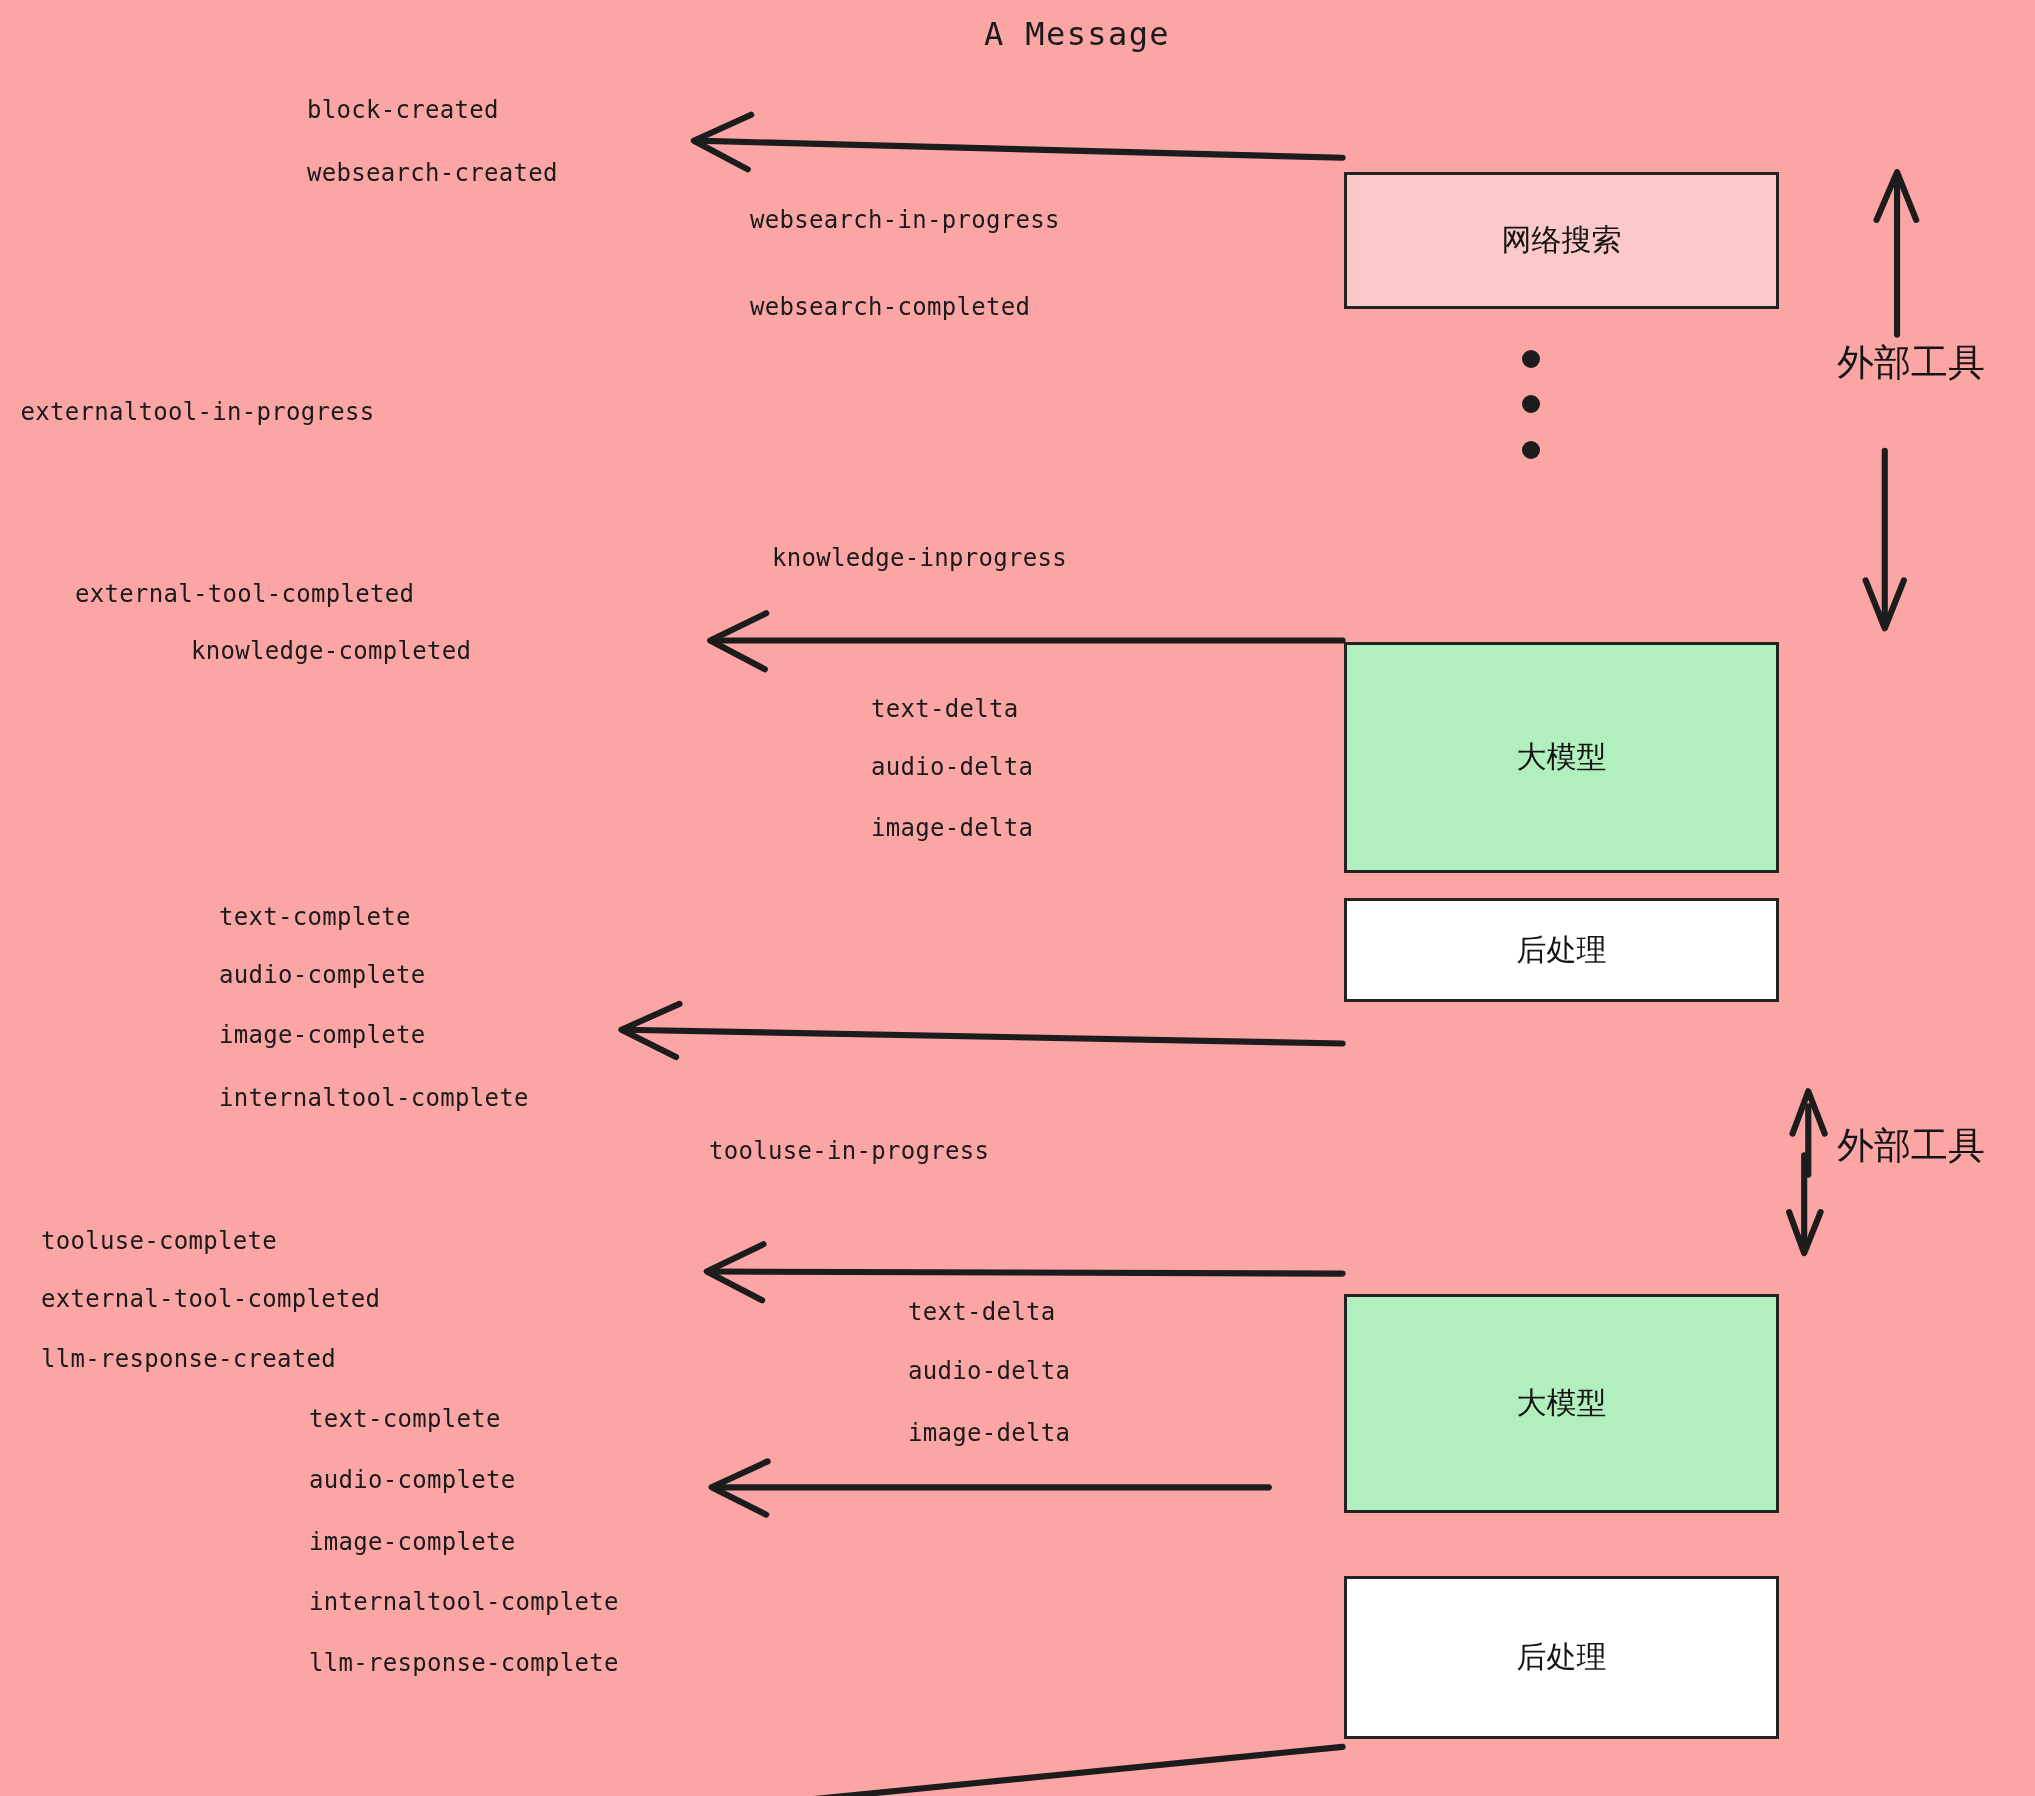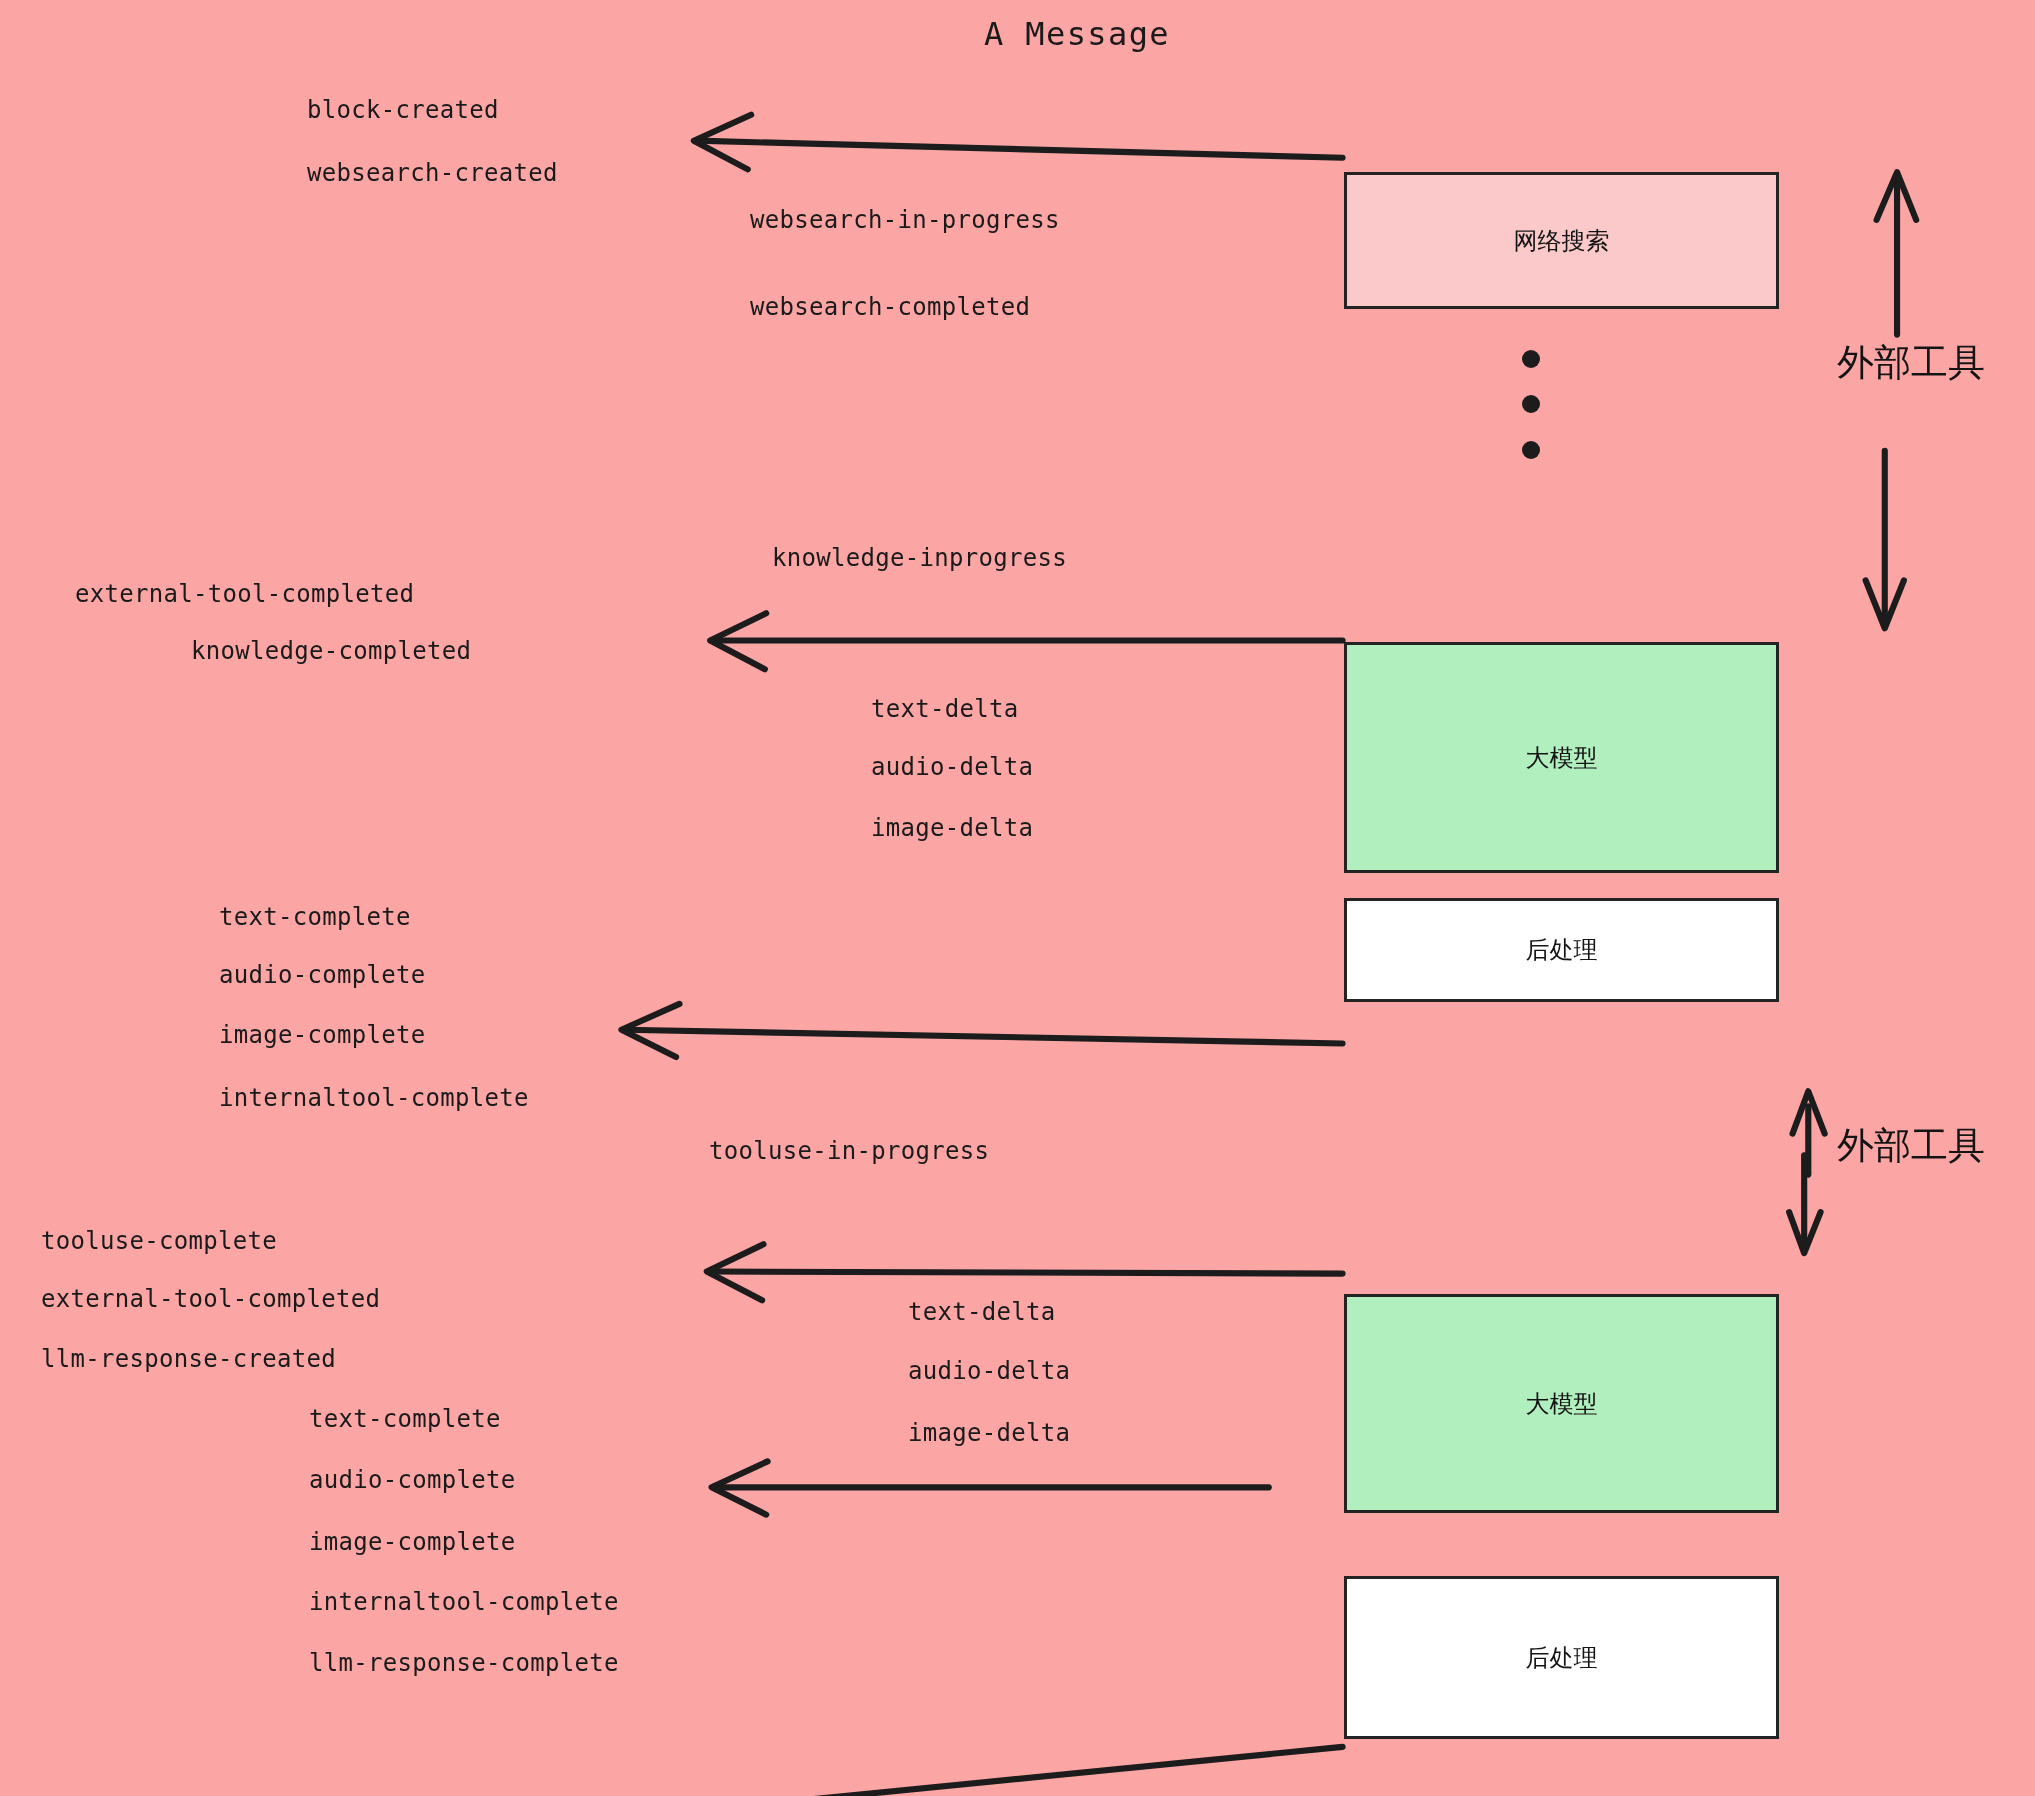--- a/index.html
+++ b/index.html
@@ -30,21 +30,21 @@
     line-height:1;
   }
   .box{
     position:absolute;
     box-sizing:border-box;
     border:3.4px solid #232323;
     display:flex;
     align-items:center;
     justify-content:center;
     font-family:Liberation Mono, monospace;
-    font-size:24px;
+    font-size:30px;
     color:#141414;
   }
   .box.pink{background:#fbc9c9;}
   .box.green{background:#b2efbe;}
   .box.yellow{background:#fbdf82;}
   .box.plain{background:#ffffff;}
   .box.mcp{font-family:"DejaVu Sans Mono","Liberation Mono",monospace;font-size:36px;}
   .sidelabel{
     position:absolute;
     white-space:nowrap;
@@ -70,20 +70,21 @@
 <body>
 
 <div id="stage">
 
   <div class="title" style="left:984px;top:18px;">A Message</div>
 
   <div class="ev" style="left:307px;top:98px;">block-created</div>
   <div class="ev" style="left:307px;top:161px;">websearch-created</div>
   <div class="ev" style="left:750px;top:208px;">websearch-in-progress</div>
   <div class="ev" style="left:750px;top:295px;">websearch-completed</div>
+  <div class="ev" style="left:20.5px;top:400px;">externaltool-in-progress</div>
 
   <div class="ev" style="left:772px;top:546px;">knowledge-inprogress</div>
   <div class="ev" style="left:75px;top:582px;">external-tool-completed</div>
   <div class="ev" style="left:191px;top:639px;">knowledge-completed</div>
 
   <div class="ev" style="left:871px;top:697px;">text-delta</div>
   <div class="ev" style="left:871px;top:755px;">audio-delta</div>
   <div class="ev" style="left:871px;top:816px;">image-delta</div>
 
   <div class="ev" style="left:219px;top:905px;">text-complete</div>

